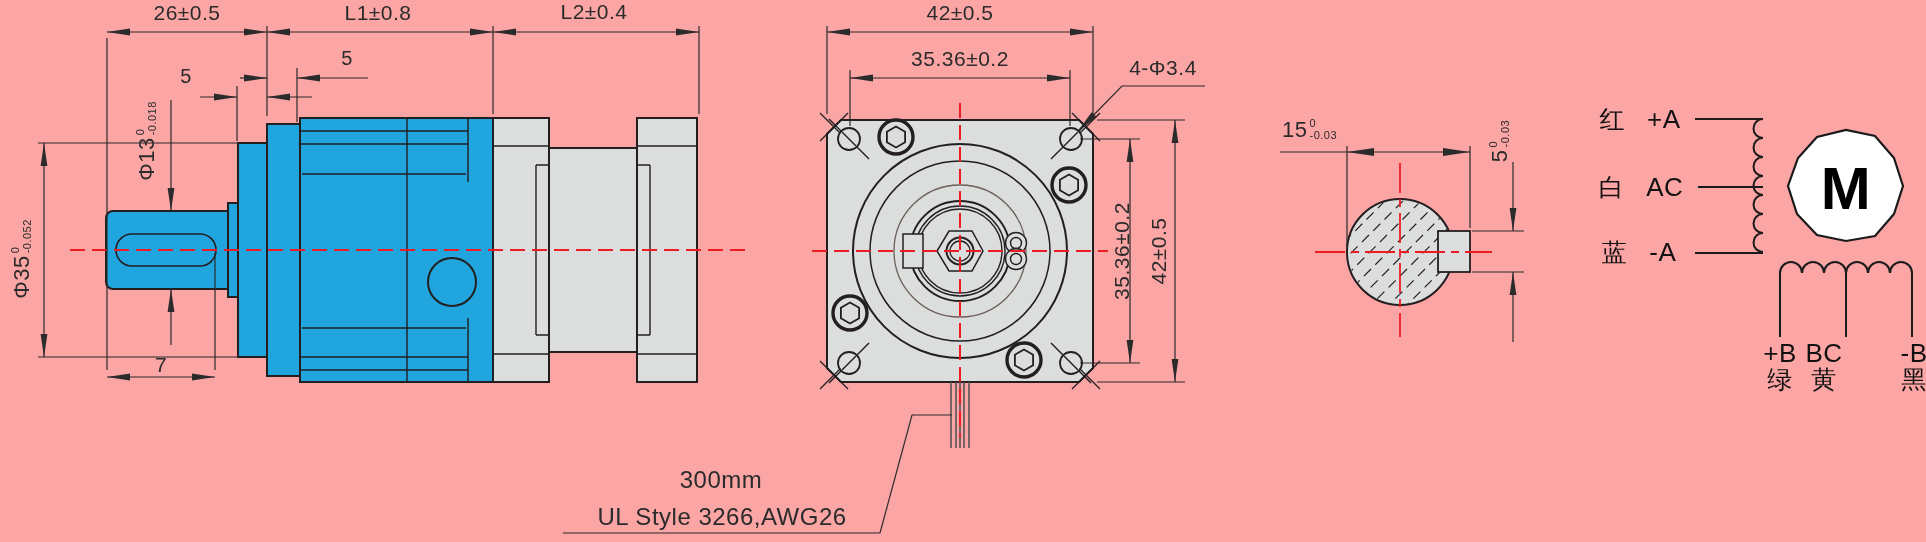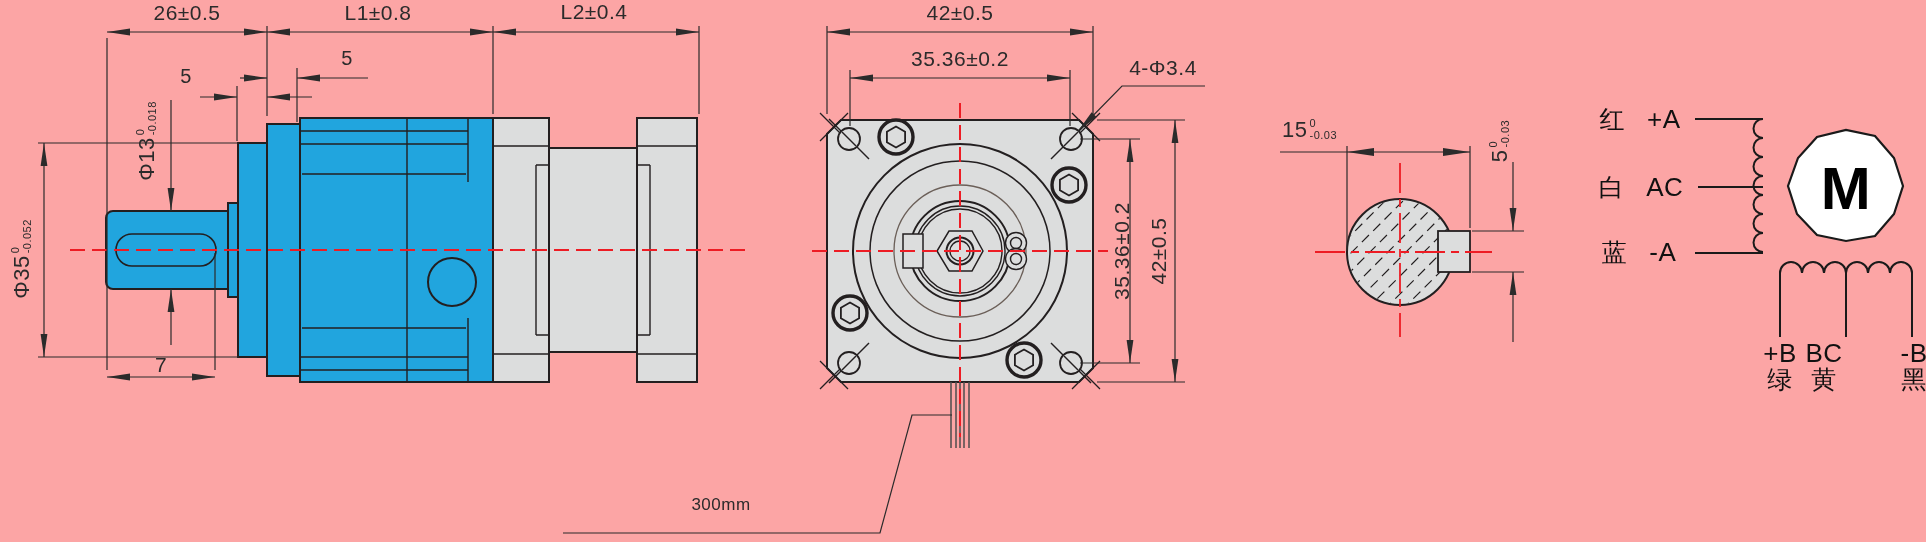--- a/index.html
+++ b/index.html
@@ -6,21 +6,21 @@
   #canvas{position:relative;width:1926px;height:542px;background:#fca5a5;overflow:hidden;
           font-family:"Liberation Sans","DejaVu Sans",sans-serif;}
   svg{position:absolute;left:0;top:0;}
   .lbl{position:absolute;transform:translate(-50%,-50%);white-space:nowrap;color:#2b2b2b;
        font-size:21px;letter-spacing:.5px;line-height:1;}
   .rot{transform:translate(-50%,-50%) rotate(-90deg);}
   .anchor-left{transform:translate(0,-50%);}
   .tol{display:flex;align-items:center;gap:2px;}
   .tol .base{font-size:22px;}
   .tol .stack{display:flex;flex-direction:column;font-size:11px;line-height:1.05;text-align:left;}
-  .note{font-size:17px;color:#2b2b2b;letter-spacing:.5px;margin-top:24px;}
+  .note{font-size:24px;color:#2b2b2b;letter-spacing:.5px;}
   .cn{font-size:25px;color:#111;}
   .term{font-size:26px;color:#111;}
   .lead-row{display:flex;align-items:center;gap:22px;}
   .lead-col{display:flex;flex-direction:column;align-items:center;gap:1px;}
   .m-label{font-size:60px;font-weight:bold;color:#000;font-family:"Liberation Sans","DejaVu Sans",sans-serif;}
 </style>
 </head>
 <body>
 
 <div id="canvas">
@@ -204,20 +204,21 @@
         <span>-0.052</span>
       </span>
 </div>
 
 <div class="lbl" style="left:960px;top:12px">42±0.5</div>
 <div class="lbl" style="left:960px;top:58px">35.36±0.2</div>
 <div class="lbl" style="left:1163px;top:67px">4-Φ3.4</div>
 <div class="lbl rot" style="left:1121px;top:251px">35.36±0.2</div>
 <div class="lbl rot" style="left:1158px;top:251px">42±0.5</div>
 <div class="lbl note" style="left:721px;top:480px">300mm</div>
+<div class="lbl note" style="left:722px;top:517px">UL Style 3266,AWG26</div>
 
 <div class="lbl anchor-left tol" style="left:1282px;top:130px">
   <span class="base">15</span>
   <span class="stack">
         <span>0</span>
         <span>-0.03</span>
       </span>
 </div>
 <div class="lbl rot tol" style="left:1500px;top:141px">
   <span class="base">5</span>

